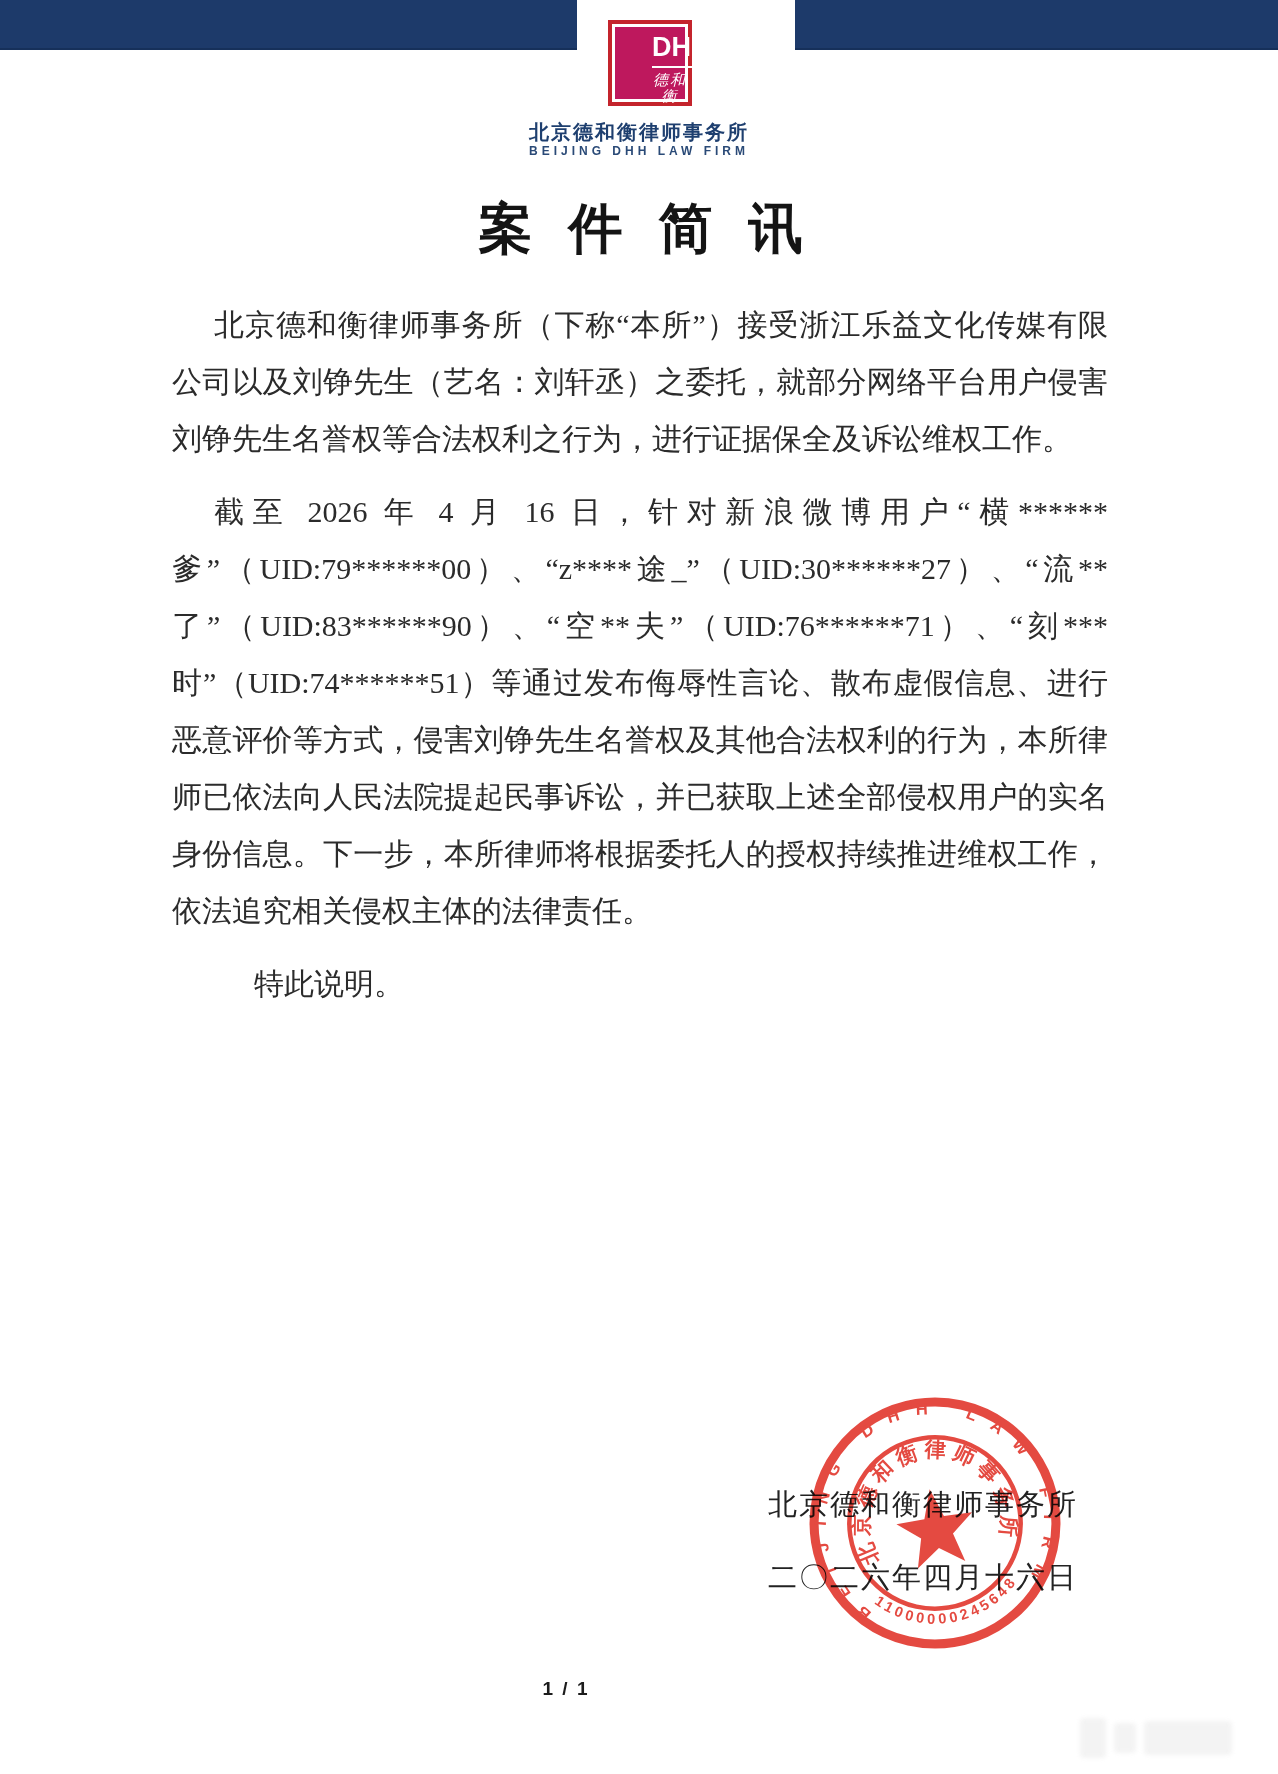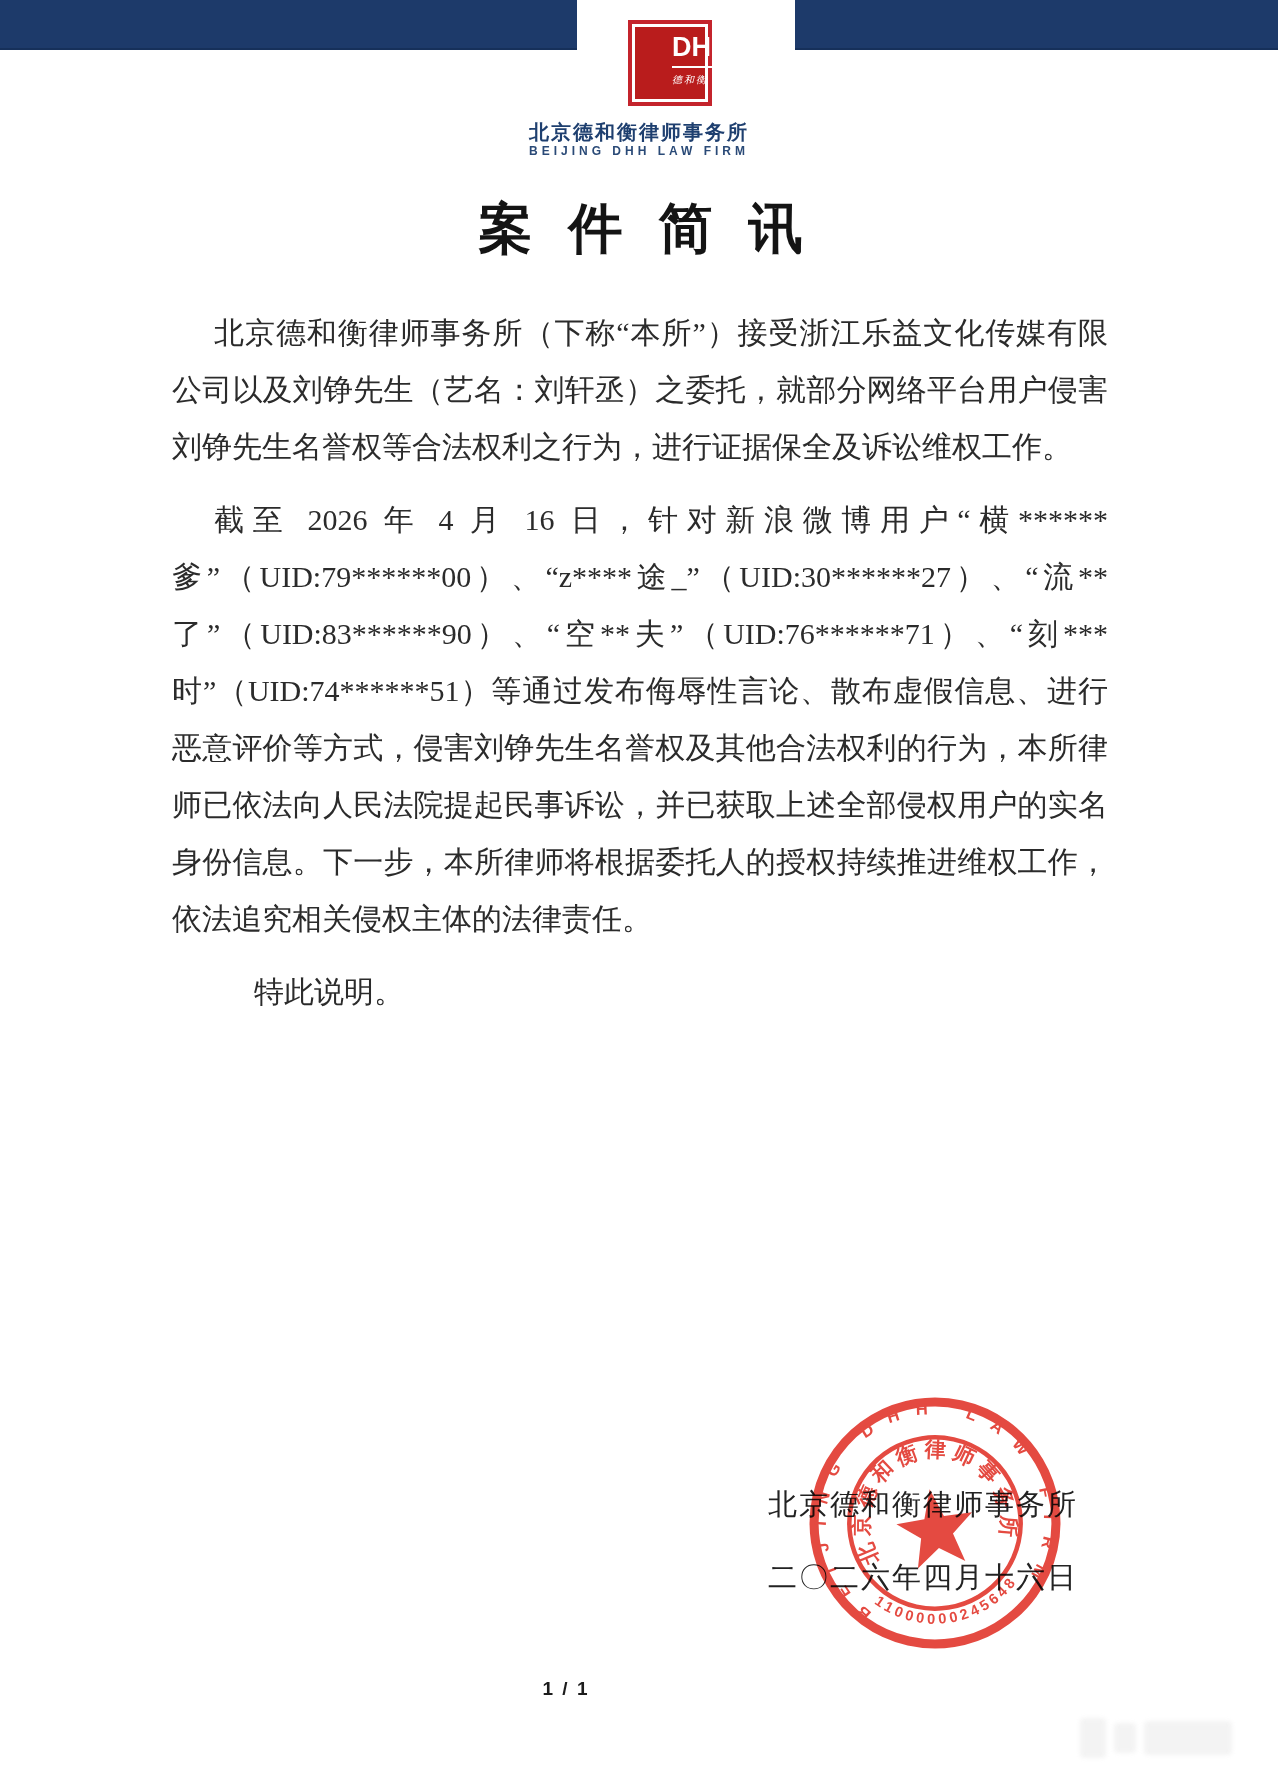--- a/index.html
+++ b/index.html
@@ -20,23 +20,23 @@
     background: #1d3a6a;
     border-bottom: 2px solid #16305a;
   }
   .topbar-notch {
     position: absolute; top: 0; left: 577px;
     width: 218px; height: 50px;
     background: #ffffff;
   }
   
   .logo-box {
-    position: absolute; top: 20px; left: 628px;
+    position: absolute; top: 20px; left: 608px;
     width: 84px; height: 86px;
-    background: #b91c1c;
+    background: #be185d;
     border: 4px solid #c4242c;
     box-shadow: inset 0 0 0 3px #ffffff;
     text-align: center;
     color: #ffffff;
     padding-left: 40px;
   }
   .logo-mono {
     margin-top: 10px;
     font-family: "Liberation Sans", sans-serif;
     font-weight: 800;
@@ -44,21 +44,21 @@
     line-height: 27px;
     letter-spacing: 0px;
   }
   .logo-divider {
     width: 56px; height: 2px;
     background: #ffffff;
     margin: 5px auto 4px auto;
   }
   .logo-script {
     font-style: italic;
-    font-size: 10px;
+    font-size: 15px;
     line-height: 16px;
     letter-spacing: 2px;
   }
   .firm-cn {
     position: absolute; top: 119px; left: 0;
     width: 1278px;
     text-align: center;
     color: #1e3f6f;
     font-weight: 700;
     font-size: 20px;
@@ -81,21 +81,21 @@
     text-align: center;
     padding-left: 39px;
     font-size: 54px;
     line-height: 62px;
     font-weight: 700;
     letter-spacing: 36px;
     color: #141414;
   }
   
   .doc-body {
-    position: absolute; top: 304px; left: 172px;
+    position: absolute; top: 296px; left: 172px;
     width: 936px;
     color: #2b2b2b;
   }
   .doc-body p {
     font-size: 30px;
     line-height: 57px;
     text-align: justify;
     text-indent: 42px;
     margin-bottom: 16px;
   }

